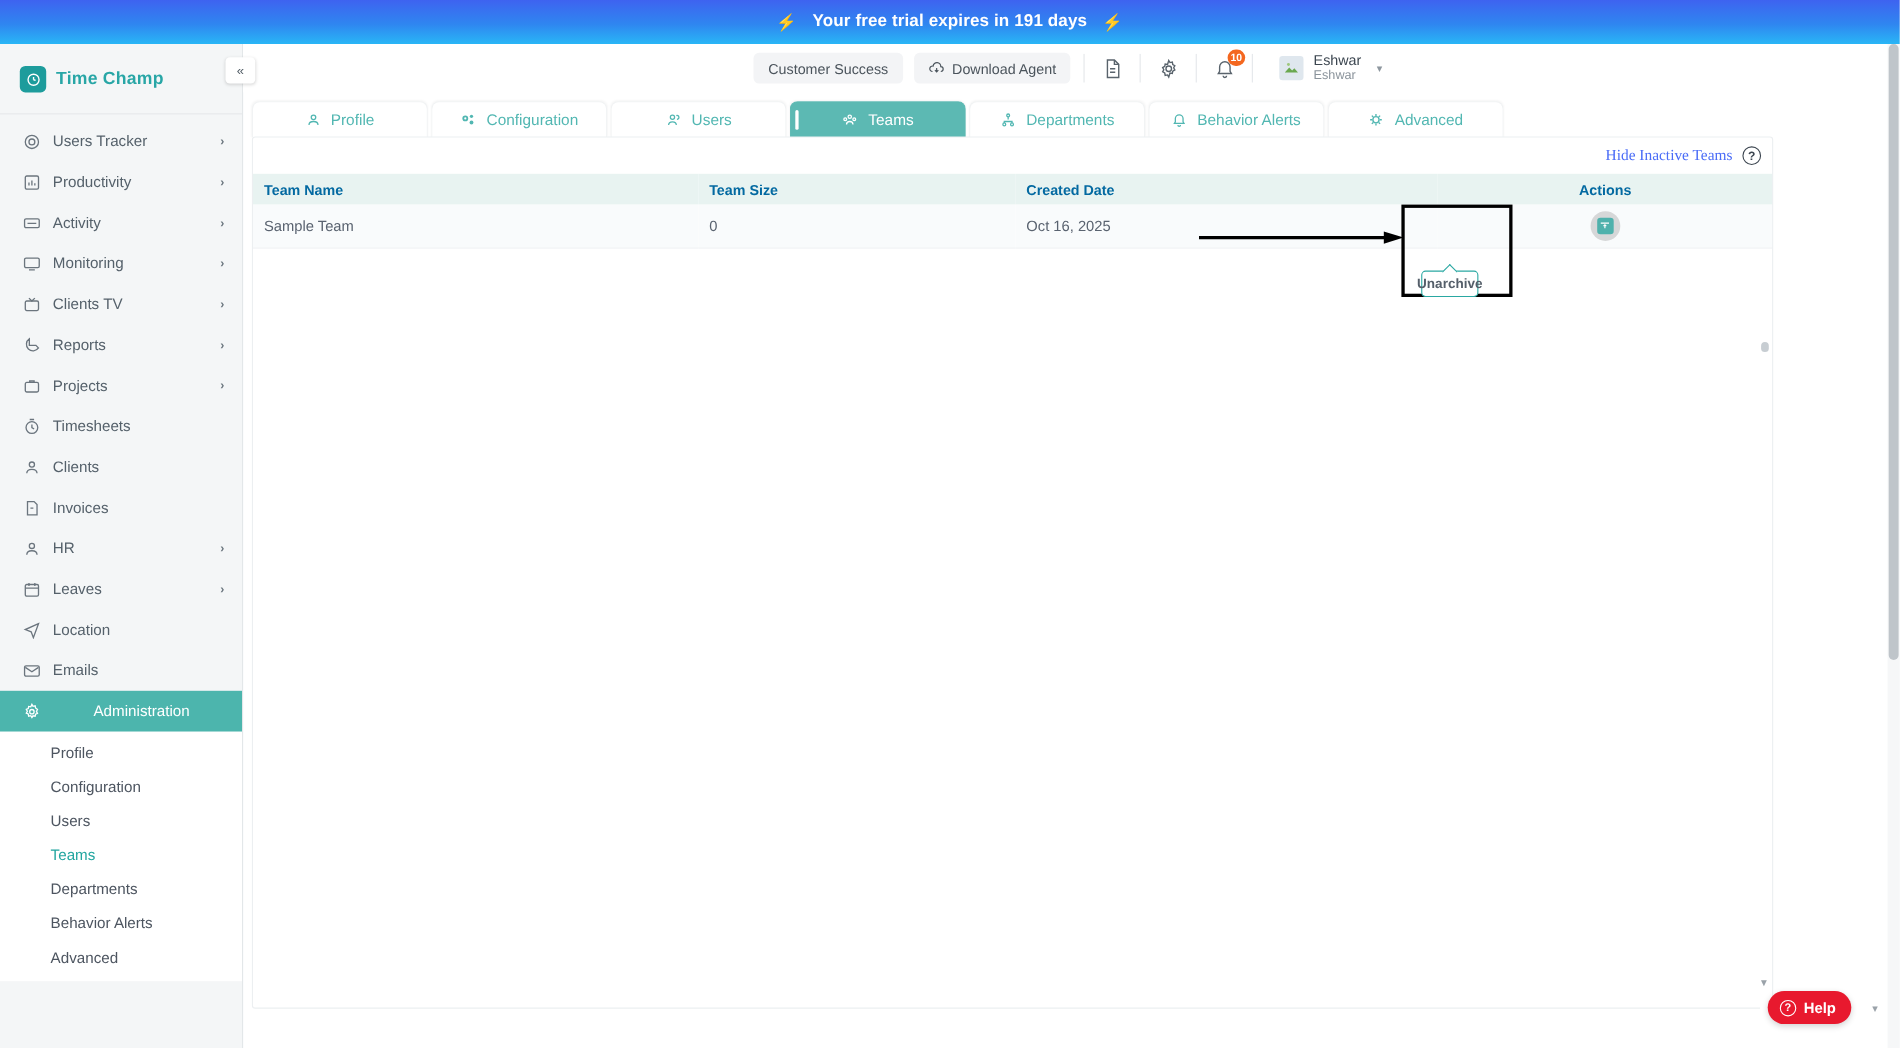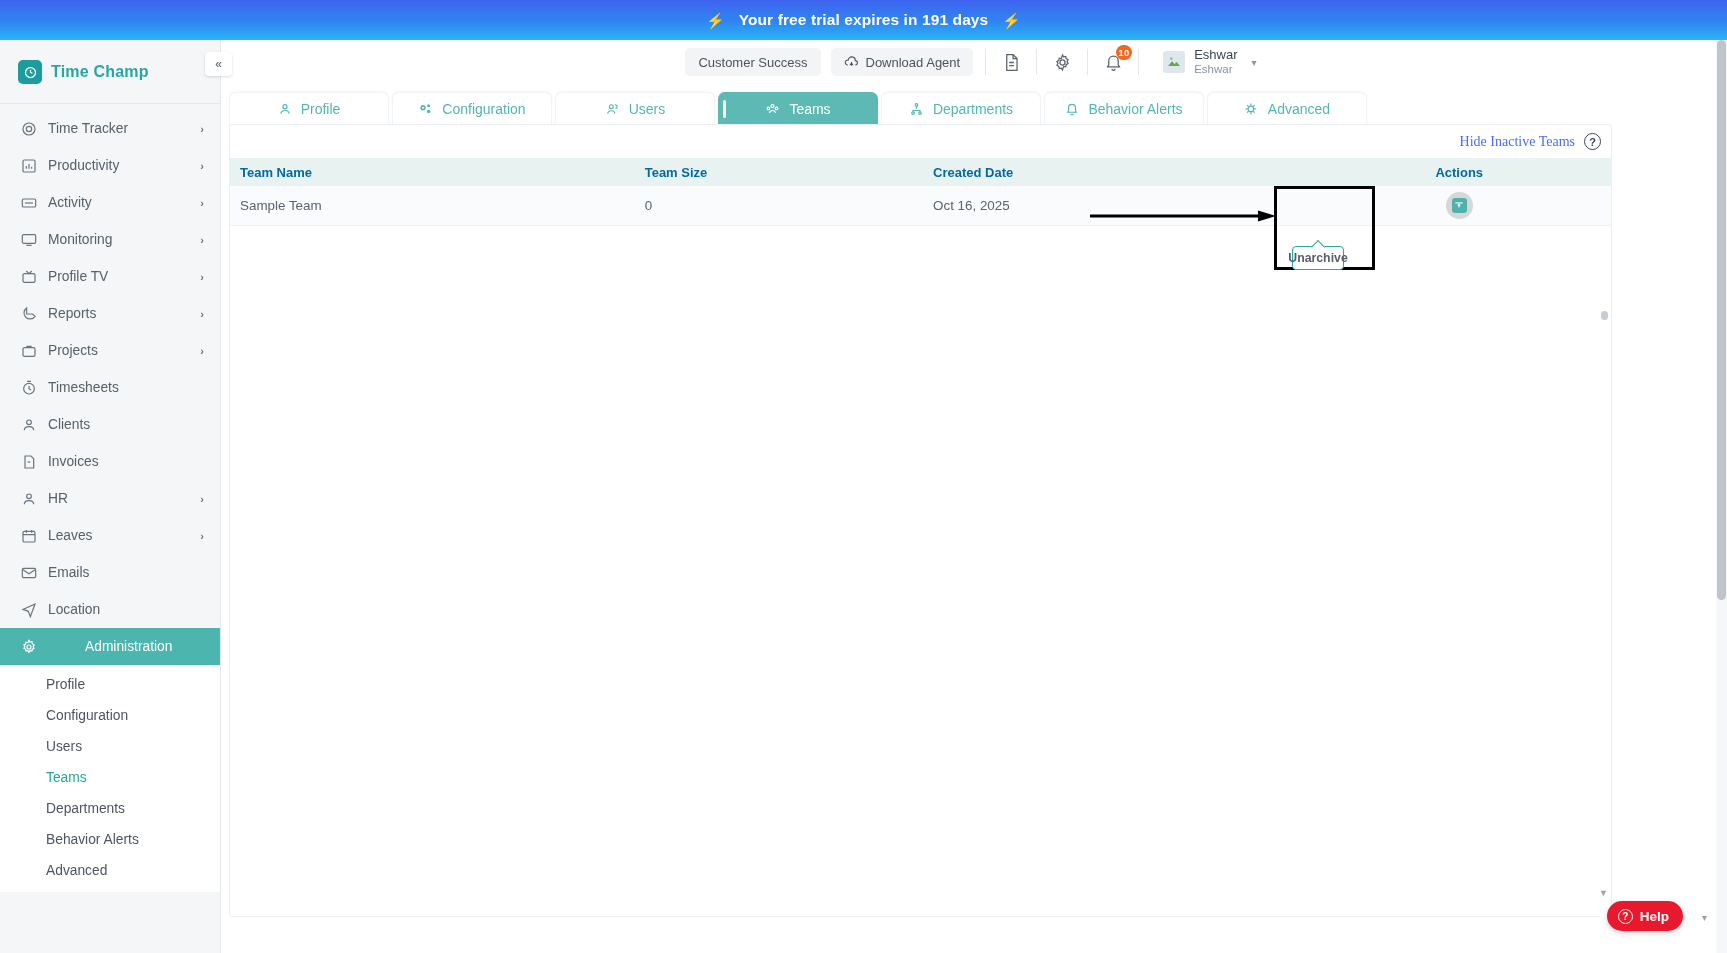--- a/index.html
+++ b/index.html
@@ -263,21 +263,21 @@
 
   <div class="nav">
 
     <div class="nav-item">
       <span class="ic">
         <svg width="16" height="16" viewBox="0 0 24 24" fill="none" stroke="#6b757e" stroke-width="1.8">
             <circle cx="12" cy="12" r="9"></circle>
             <circle cx="12" cy="12" r="4"></circle>
           </svg>
       </span>
-      <span class="lbl">Time Tracker</span>
+      <span class="lbl">Users Tracker</span>
       <span class="chev">›</span>
     </div>
 
     <div class="nav-item">
       <span class="ic">
         <svg width="16" height="16" viewBox="0 0 24 24" fill="none" stroke="#6b757e" stroke-width="1.8">
             <rect x="3" y="3" width="18" height="18" rx="2"></rect>
             <path d="M8 16v-4M12 16v-7M16 16v-3"></path>
           </svg>
       </span>
@@ -307,21 +307,21 @@
       <span class="chev">›</span>
     </div>
 
     <div class="nav-item">
       <span class="ic">
         <svg width="16" height="16" viewBox="0 0 24 24" fill="none" stroke="#6b757e" stroke-width="1.8">
             <rect x="3" y="7" width="18" height="13" rx="2"></rect>
             <path d="M8 3l4 4 4-4"></path>
           </svg>
       </span>
-      <span class="lbl">Profile TV</span>
+      <span class="lbl">Clients TV</span>
       <span class="chev">›</span>
     </div>
 
     <div class="nav-item">
       <span class="ic">
         <svg width="16" height="16" viewBox="0 0 24 24" fill="none" stroke="#6b757e" stroke-width="1.8">
             <path d="M21 15.5A9 9 0 1 1 8.5 3v9h9z"></path>
           </svg>
       </span>
       <span class="lbl">Reports</span>
@@ -387,34 +387,34 @@
             <path d="M3 10h18M8 3v4M16 3v4"></path>
           </svg>
       </span>
       <span class="lbl">Leaves</span>
       <span class="chev">›</span>
     </div>
 
     <div class="nav-item">
       <span class="ic">
         <svg width="16" height="16" viewBox="0 0 24 24" fill="none" stroke="#6b757e" stroke-width="1.8">
+            <path d="M21 3L3 11l8 3 3 8z"></path>
+          </svg>
+      </span>
+      <span class="lbl">Location</span>
+    </div>
+
+    <div class="nav-item">
+      <span class="ic">
+        <svg width="16" height="16" viewBox="0 0 24 24" fill="none" stroke="#6b757e" stroke-width="1.8">
             <rect x="2" y="5" width="20" height="14" rx="2"></rect>
             <path d="M3 7l9 6 9-6"></path>
           </svg>
       </span>
       <span class="lbl">Emails</span>
-    </div>
-
-    <div class="nav-item">
-      <span class="ic">
-        <svg width="16" height="16" viewBox="0 0 24 24" fill="none" stroke="#6b757e" stroke-width="1.8">
-            <path d="M21 3L3 11l8 3 3 8z"></path>
-          </svg>
-      </span>
-      <span class="lbl">Location</span>
     </div>
 
     <div class="nav-item active">
       <span class="ic">
         <svg width="16" height="16" viewBox="0 0 24 24" fill="none" stroke="#ffffff" stroke-width="1.8">
             <circle cx="12" cy="12" r="3"></circle>
             <path d="M12 2l1.5 2.6 2.9-.6.6 2.9L19.6 9l-1.4 2.6 1.4 2.6-2.6 1.1-.6 2.9-2.9-.6L12 20l-1.5-2.6-2.9.6-.6-2.9L4.4 14l1.4-2.6L4.4 8.8l2.6-1.1.6-2.9 2.9.6z"></path>
           </svg>
       </span>
       <span class="lbl">Administration</span>

